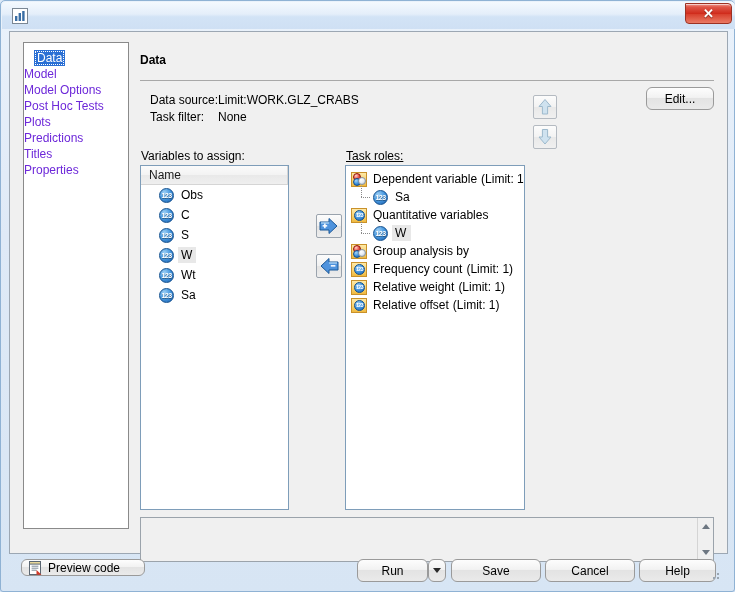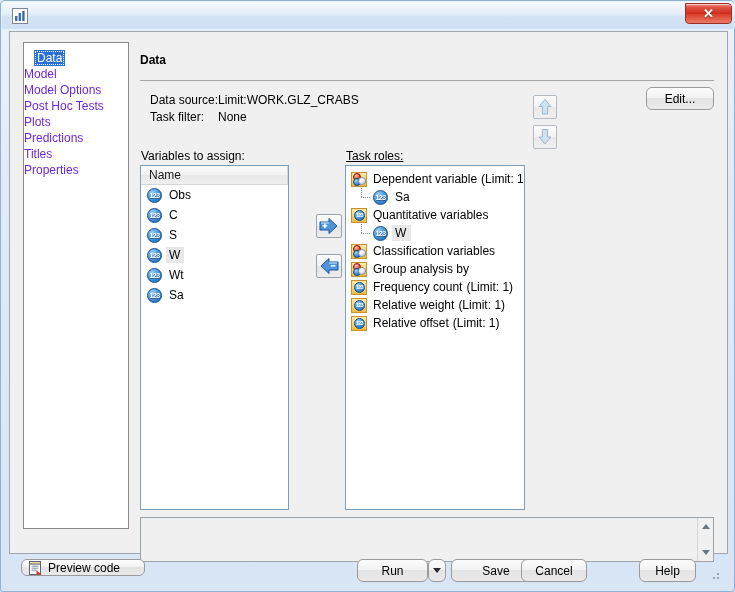--- a/index.html
+++ b/index.html
@@ -204,21 +204,21 @@
   .vars-header .hsplit {
     position: absolute;
     right: 0; top: 0;
     width: 1px; height: 100%;
     background: #d5d5d5;
   }
   .var-row {
     height: 20px;
     display: flex;
     align-items: center;
-    padding-left: 6px;
+    padding-left: 18px;
     cursor: pointer;
   }
   .var-row .vname {
     font-size: 12px;
     padding: 1px 4px 1px 3px;
     color: #000;
     white-space: nowrap;
   }
   .var-row.selected .vname {
     background: #e8e8e8;
@@ -448,22 +448,22 @@
     position: absolute;
     left: 348px; top: 2px;
     width: 71px; height: 23px;
   }
   .run-split {
     position: absolute;
     left: 419px; top: 2px;
     width: 18px; height: 23px;
   }
   .save-btn  { position: absolute; left: 442px; top: 2px; width: 90px; height: 23px; }
-  .cancel-btn{ position: absolute; left: 512px; top: 2px; width: 66px; height: 23px; }
-  .help-btn  { position: absolute; left: 630px; top: 2px; width: 57px; height: 23px; }
+  .cancel-btn{ position: absolute; left: 536px; top: 2px; width: 90px; height: 23px; }
+  .help-btn  { position: absolute; left: 630px; top: 2px; width: 77px; height: 23px; }
 
   .grip {
     position: absolute;
     right: 6px; bottom: 4px;
     width: 13px; height: 13px;
   }
   .grip i {
     position: absolute;
     width: 2px; height: 2px;
     background: #9aa5b0;
@@ -612,28 +612,20 @@
           </div>
           <div class="child-row selected">
             <span class="tree-stub"></span>
             <span class="ico-num">
               <span class="ball"></span>
                 <span class="glyph">123</span>
             </span>
             <span class="cname">W</span>
           </div>
 
-          <div class="role-row">
-            <span class="ico-role mix">
-              <span class="b b1"></span>
-                <span class="b b3"></span>
-                <span class="b b2"></span>
-            </span>
-            <span class="rname">Classification variables</span>
-          </div>
 
           <div class="role-row">
             <span class="ico-role mix">
               <span class="b b1"></span>
                 <span class="b b3"></span>
                 <span class="b b2"></span>
             </span>
             <span class="rname">Group analysis by</span>
           </div>
 

